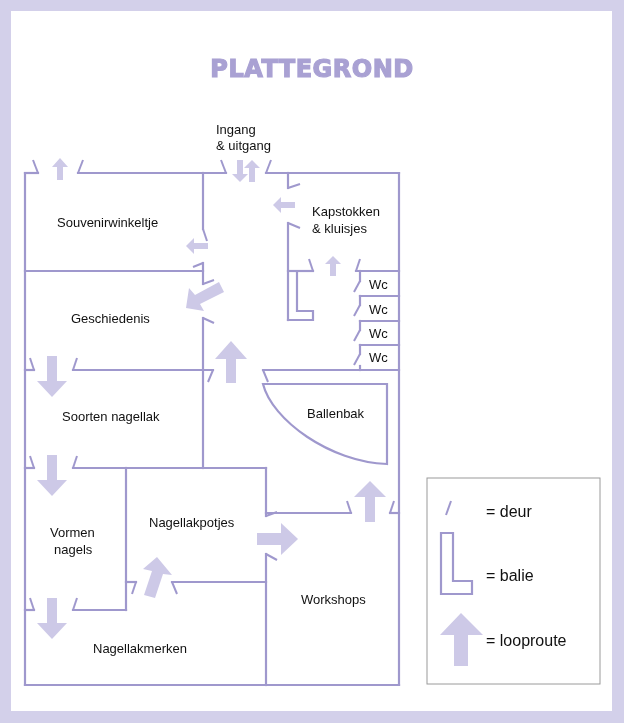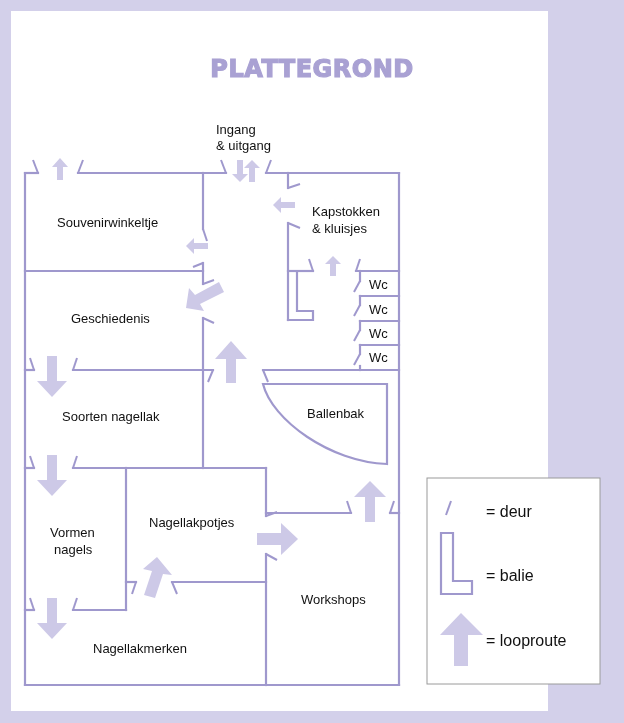--- a/index.html
+++ b/index.html
@@ -6,21 +6,21 @@
   body {
     width: 624px; height: 723px;
     background: #d3d0ea;
     position: relative;
     overflow: hidden;
     font-family: "Liberation Sans", "DejaVu Sans", sans-serif;
   }
   .sheet {
     position: absolute;
     left: 11px; top: 11px;
-    width: 537px; height: 700px;
+    width: 601px; height: 700px;
     background: #ffffff;
   }
   svg.plan { position: absolute; left: 0; top: 0; }
   .title {
     font-family: "DejaVu Sans", sans-serif;
     font-weight: bold;
     font-size: 24px;
     letter-spacing: 0.5px;
     fill: #a9a1d3;
     stroke: #a9a1d3;

